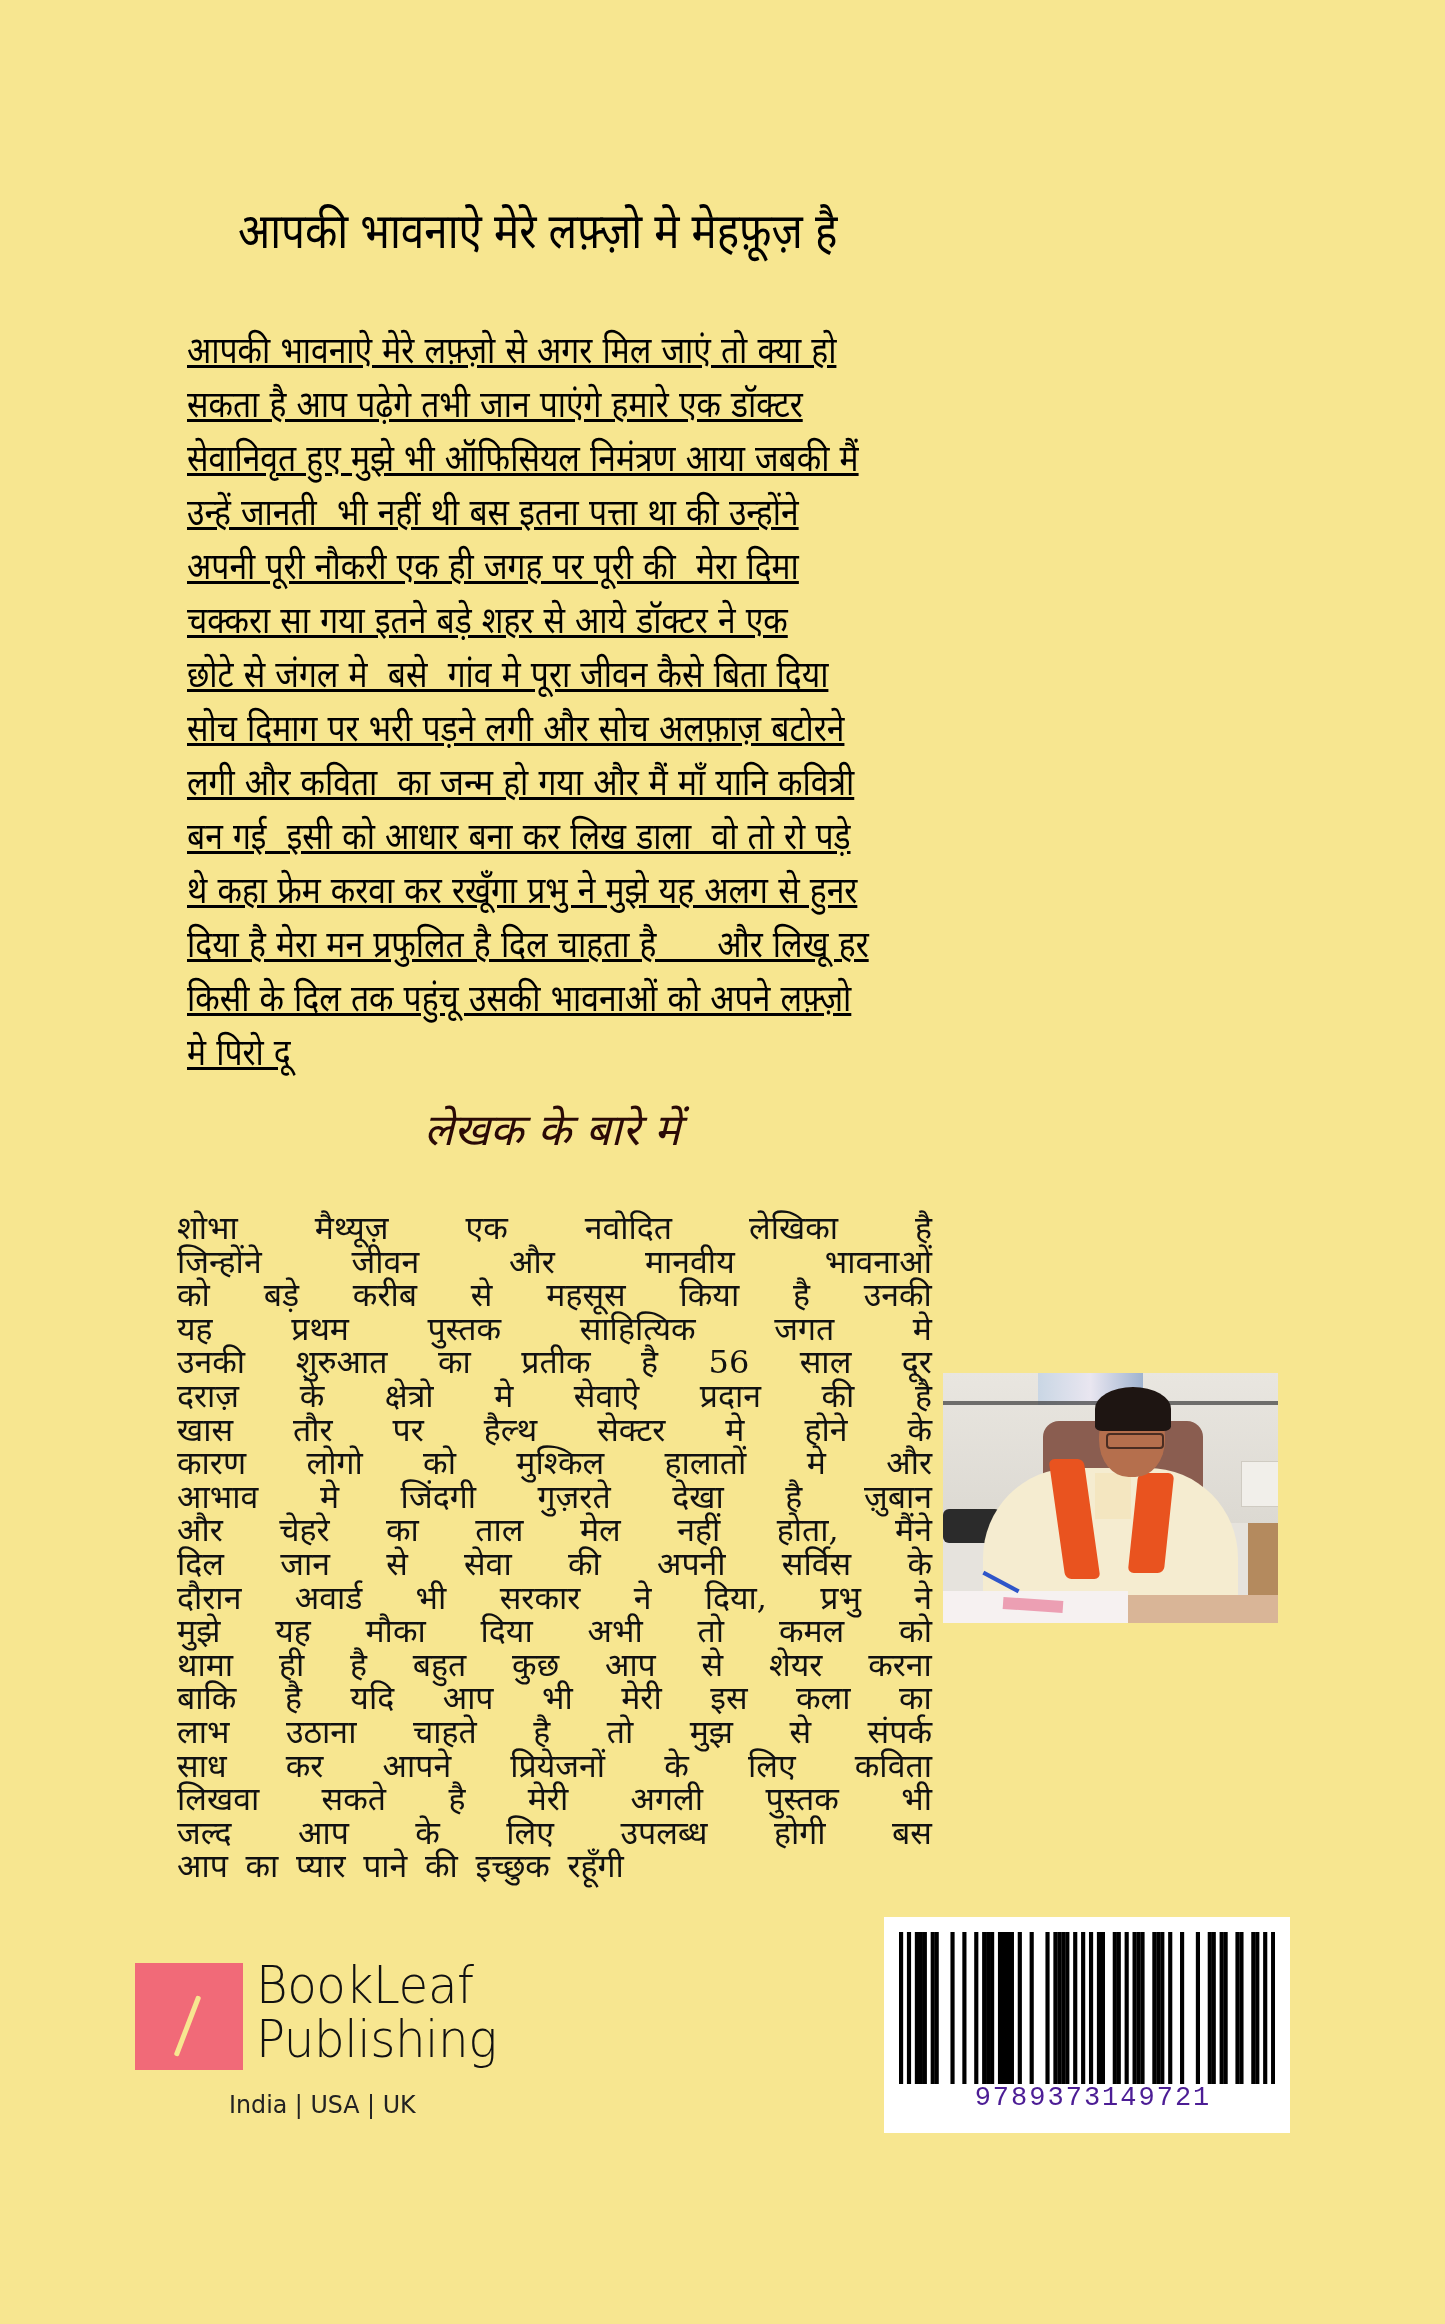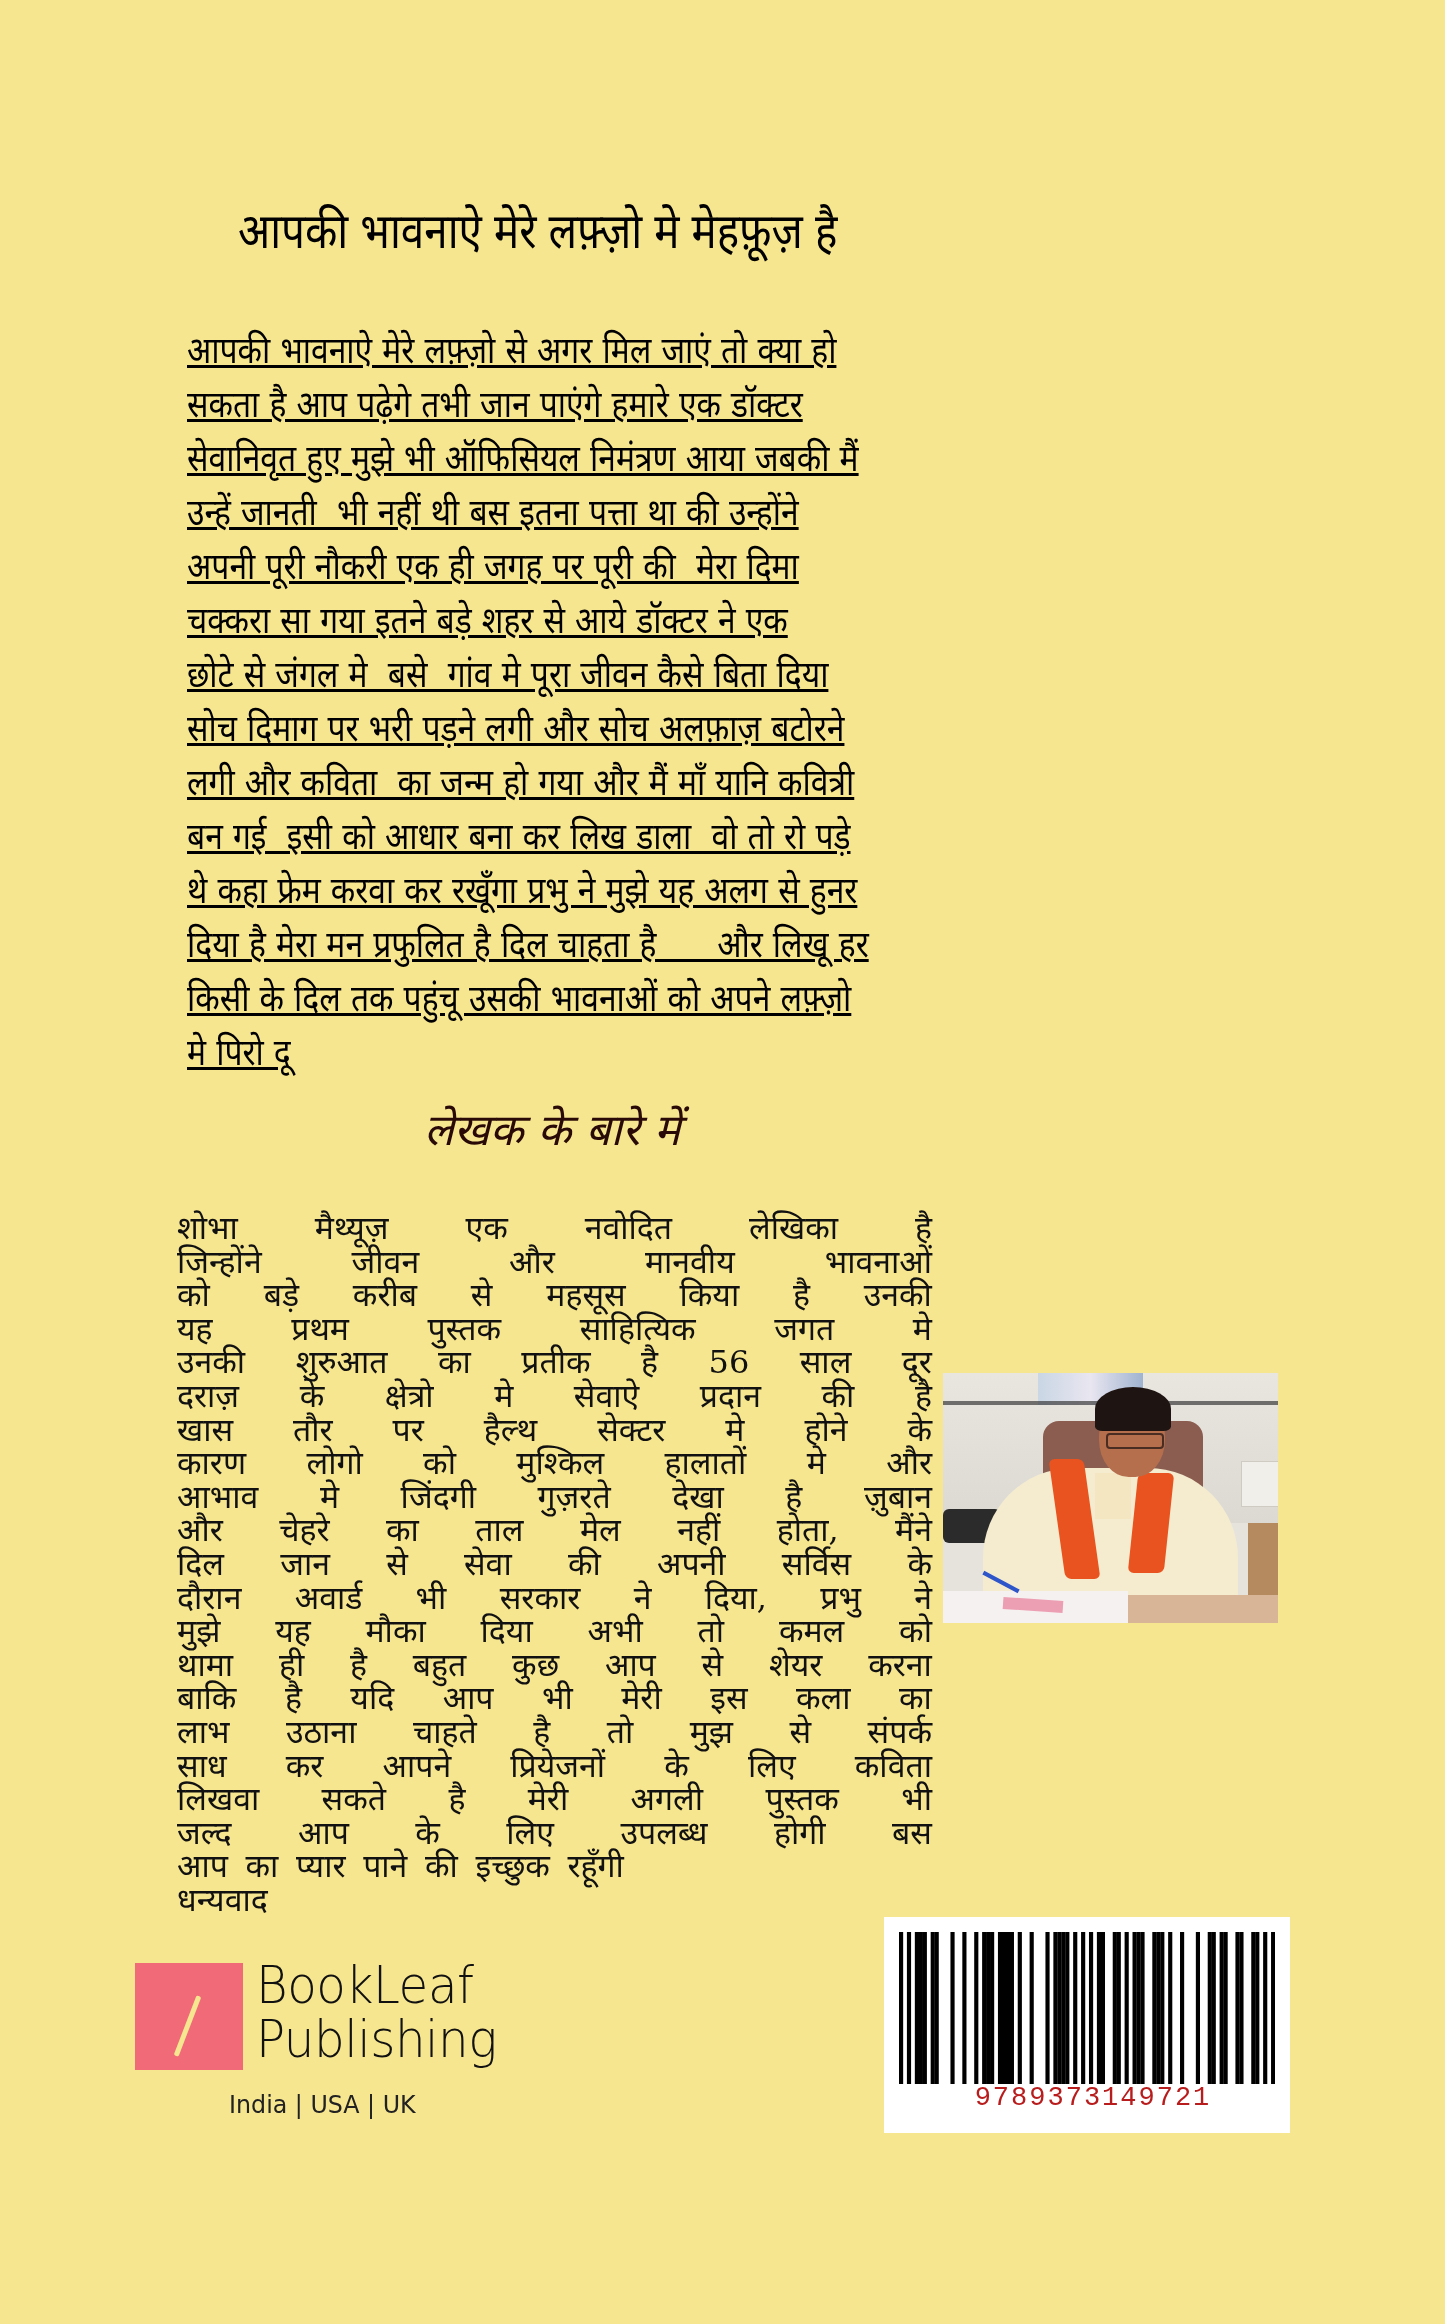--- a/index.html
+++ b/index.html
@@ -223,21 +223,21 @@
     }
     .barcode-number {
       position: absolute;
       left: 0;
       width: 100%;
       top: 166px;
       text-align: center;
       font-family: "Liberation Mono", "DejaVu Sans Mono", monospace;
       font-size: 27px;
       letter-spacing: 2px;
-      color: #b91c1c;
+      color: #4c1d95;
       padding-left: 12px;
       box-sizing: border-box;
     }
   </style>
 </head>
 <body>
 
 <div class="abs cover-title">आपकी भावनाऐ मेरे लफ़्ज़ो मे मेहफ़ूज़ है</div>
 
 <div class="abs blurb">
@@ -441,23 +441,20 @@
       <span>बस</span>
     </div>
     <div class="bio-line last" style="gap: 0.55em;">
       <span>आप</span>
       <span>का</span>
       <span>प्यार</span>
       <span>पाने</span>
       <span>की</span>
       <span>इच्छुक</span>
       <span>रहूँगी</span>
-    </div>
-    <div class="bio-line last" style="gap: 0.55em;">
-      <span>धन्यवाद</span>
     </div>
   </div>
 
 <div class="abs author-photo">
   <div class="wall"></div>
   <div class="poster"></div>
   <div class="shelf-line"></div>
   <div class="switch"></div>
   <div class="black-chair"></div>
   <div class="chair"></div>

